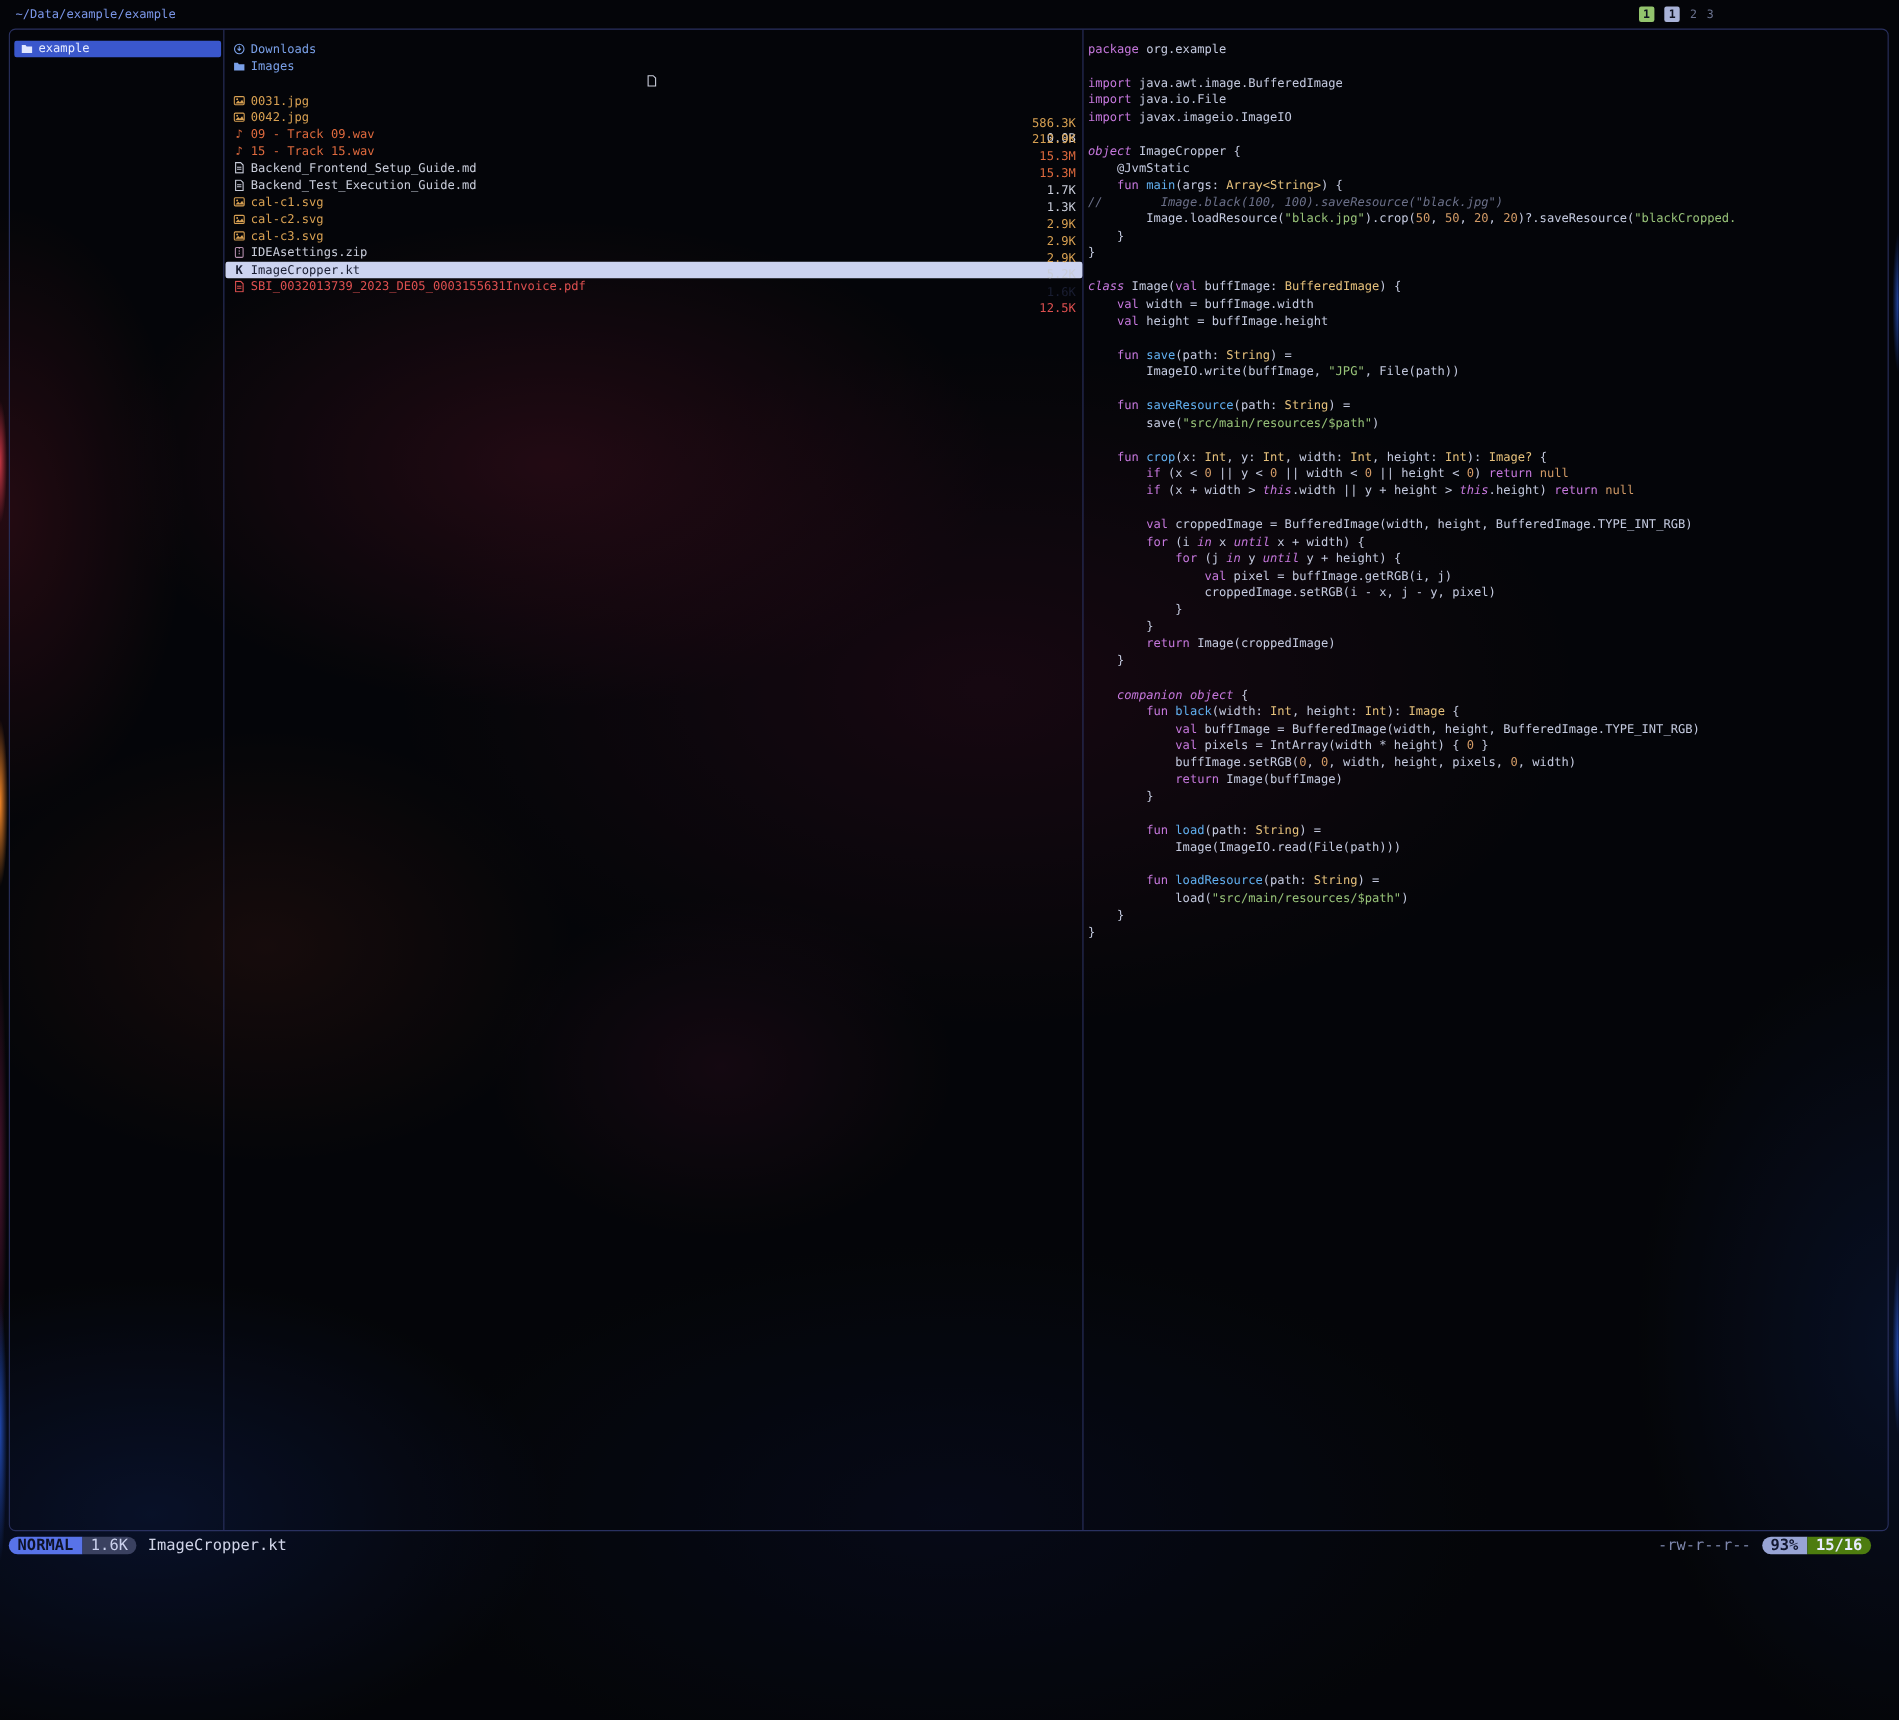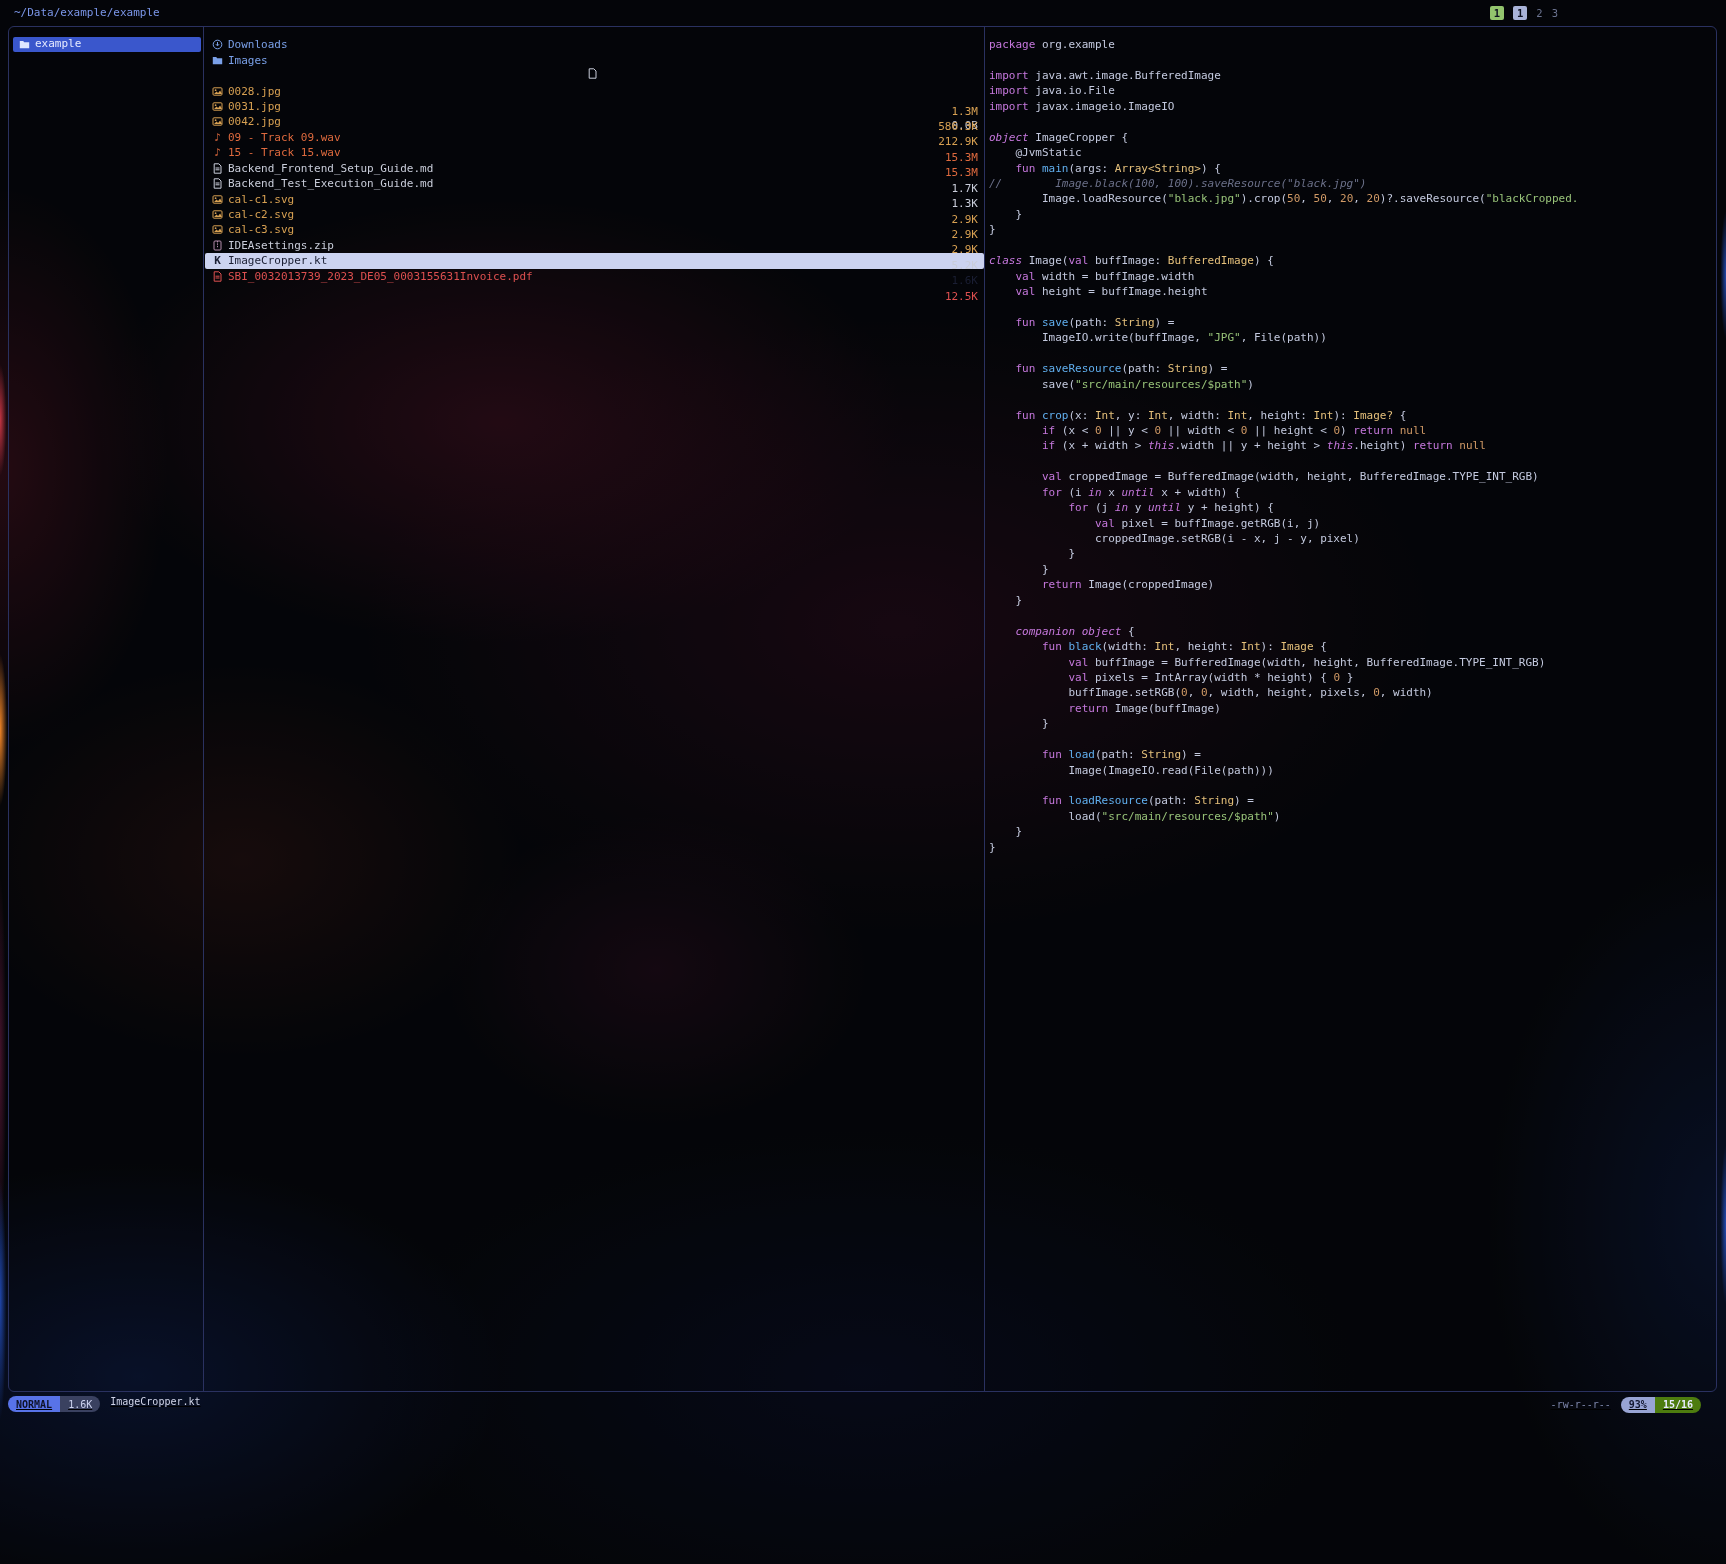--- a/index.html
+++ b/index.html
@@ -79,21 +79,21 @@
   .sg-p{color:#c4cadf;}
   .sg-k{color:#c678dd;}
   .sg-ki{color:#c678dd;font-style:italic;}
   .sg-f{color:#61afef;}
   .sg-t{color:#e5c07b;}
   .sg-s{color:#98c379;}
   .sg-n{color:#d19a66;}
   .sg-c{color:#6b7089;font-style:italic;}
 
   
-  .statusbar{position:absolute;left:8px;top:1396px;width:1709px;height:17px;display:flex;font-size:10px;text-decoration:underline;}
+  .statusbar{position:absolute;left:8px;top:1396px;width:1709px;height:17px;display:flex;align-items:center;font-size:14px;}
   .seg{display:flex;align-items:center;height:16px;padding:0 8px;}
   .seg-mode{background:#5873e8;color:#0e1228;font-weight:bold;border-radius:8px 0 0 8px;}
   .seg-size{background:#3a4160;color:#ccd2ee;border-radius:0 8px 8px 0;}
   .sb-filename{margin-left:10px;color:#d0d4e8;}
   .sb-right{margin-left:auto;display:flex;align-items:center;gap:10px;margin-right:16px;}
   .sb-perms{color:#7d86ab;}
   .seg-percent{background:#98a4d4;color:#121730;border-radius:8px 0 0 8px;font-weight:bold;}
   .seg-pos{background:#4d7c0f;color:#e8ecff;border-radius:0 8px 8px 0;font-weight:bold;}
 </style>
 </head>
@@ -148,29 +148,20 @@
       </div>
 
       <div class="row r-file">
         <span class="ic"><svg width="11" height="11" viewBox="0 0 11 11">
               <path d="M2.2 0.8h4.6L9 3v7.2H2.2z" fill="none" stroke="currentColor"></path>
             </svg></span>
         <span class="nm">.dotfile</span>
         <span class="sz">0.0B</span>
       </div>
 
-      <div class="row r-img">
-        <span class="ic"><svg width="11" height="11" viewBox="0 0 11 11">
-              <rect x="1" y="1.8" width="9" height="7.4" rx="1" fill="none" stroke="currentColor"></rect>
-              <circle cx="3.6" cy="4.2" r="0.9" fill="currentColor"></circle>
-              <path d="M2 8l2.5-2.6 1.6 1.6 2-2.4L10 8z" fill="currentColor"></path>
-            </svg></span>
-        <span class="nm">0028.jpg</span>
-        <span class="sz">1.3M</span>
-      </div>
 
       <div class="row r-img">
         <span class="ic"><svg width="11" height="11" viewBox="0 0 11 11">
               <rect x="1" y="1.8" width="9" height="7.4" rx="1" fill="none" stroke="currentColor"></rect>
               <circle cx="3.6" cy="4.2" r="0.9" fill="currentColor"></circle>
               <path d="M2 8l2.5-2.6 1.6 1.6 2-2.4L10 8z" fill="currentColor"></path>
             </svg></span>
         <span class="nm">0031.jpg</span>
         <span class="sz">586.3K</span>
       </div>

